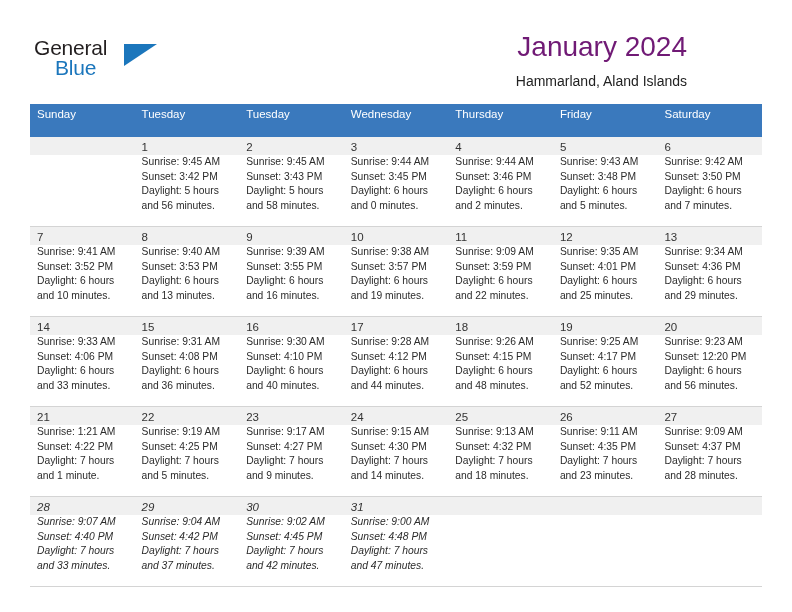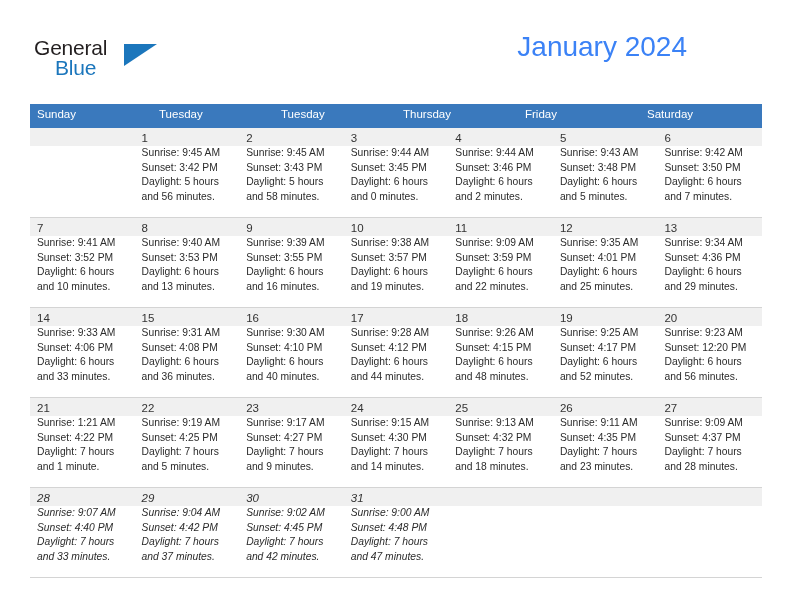--- a/index.html
+++ b/index.html
@@ -61,21 +61,21 @@
   }
 
   .title-block {
     position: absolute;
     right: 36px;
     top: 30px;
     text-align: right;
   }
   .cal-title {
     font-size: 28px;
-    color: #3b82f6;
+    color: #701a75;
     line-height: 34px;
     white-space: nowrap;
   }
   .cal-subtitle {
     margin-top: 9px;
     font-size: 14px;
     color: #222222;
     line-height: 17px;
     white-space: nowrap;
   }
@@ -83,21 +83,21 @@
   
   .calendar {
     position: absolute;
     left: 30px;
     top: 104px;
     width: 732px;
   }
   .week-head {
     display: flex;
     background: #3a79bd;
-    height: 24px;
+    height: 33px;
   }
   .dow {
     flex: 1 1 0;
     color: #ffffff;
     font-size: 11.5px;
     line-height: 21px;
     padding-left: 7px;
     white-space: nowrap;
     overflow: hidden;
   }
@@ -143,29 +143,31 @@
   <div class="header">
 
     <div class="brand">
       <span class="brand-general">General</span>
       <span class="brand-triangle"></span>
       <span class="brand-blue">Blue</span>
     </div>
 
     <div class="title-block">
       <div class="cal-title">January 2024</div>
+      <div class="cal-subtitle">Hammarland, Aland Islands</div>
     </div>
 
   </div>
 
   <div class="calendar">
     <div class="week-head" id="week-head">
         <div class="dow">Sunday</div>
         <div class="dow">Tuesday</div>
         <div class="dow">Tuesday</div>
+        <div class="dow">Wednesday</div>
         <div class="dow">Thursday</div>
         <div class="dow">Friday</div>
         <div class="dow">Saturday</div>
       </div>
     <div id="weeks-container">
         <div class="week">
           <div class="cell empty">
             <div class="daynum-bar"><span class="daynum"></span></div>
             <div class="cell-body"></div>
           </div>

